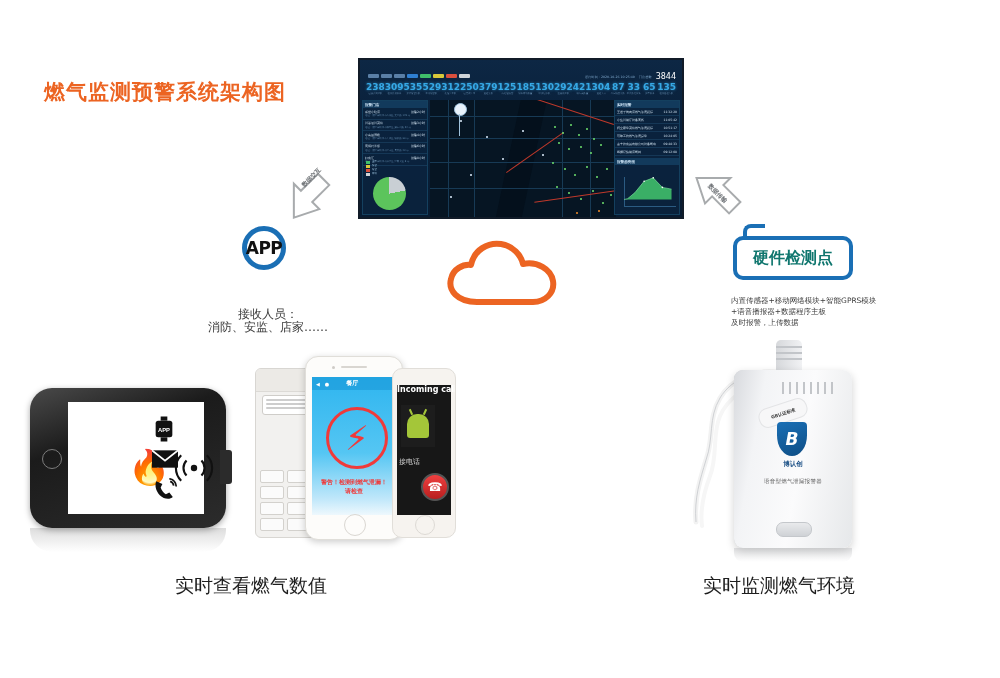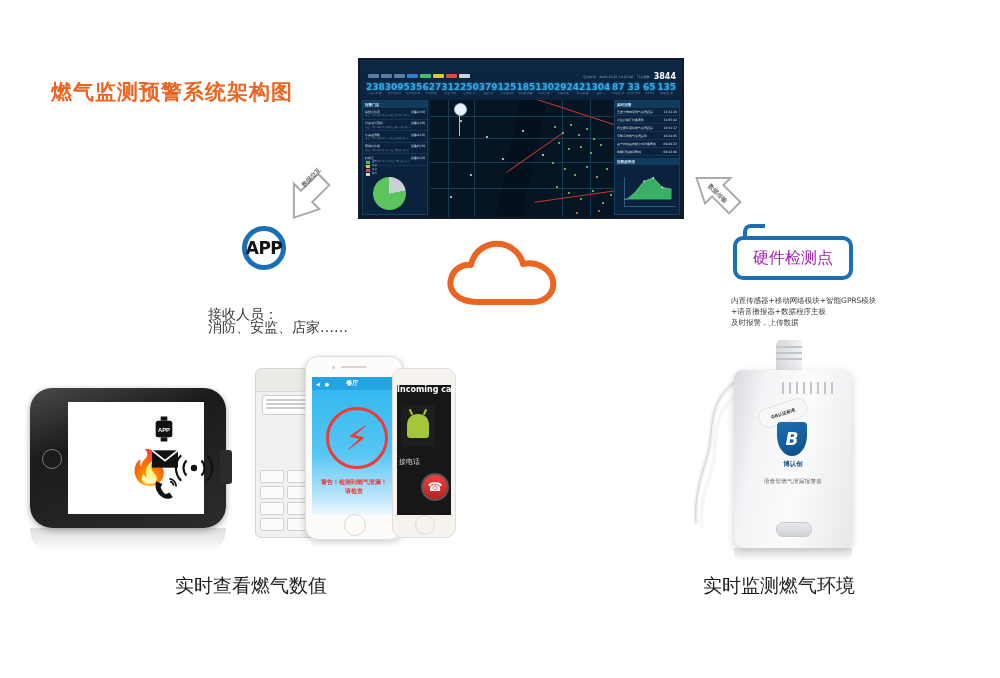--- a/index.html
+++ b/index.html
@@ -1,35 +1,35 @@
 <!DOCTYPE html>
 <html><head>
 <meta charset="utf-8">
 <style>
   html,body{margin:0;padding:0;background:#ffffff;}
   body{width:1000px;height:678px;position:relative;overflow:hidden;
        font-family:"DejaVu Sans","Liberation Sans",sans-serif;}
 
   
-  #title{position:absolute;left:51px;top:78px;font-size:21px;font-weight:bold;
+  #title{position:absolute;left:44px;top:78px;font-size:21px;font-weight:bold;
          color:#ec6422;letter-spacing:1px;white-space:nowrap;}
 
   
   #dash{position:absolute;left:358px;top:58px;width:326px;height:161px;
         background:#0b2038;border:2px solid #111b28;box-sizing:border-box;
         overflow:hidden;}
   #dash-inner{position:absolute;inset:0;background:
       linear-gradient(180deg,#0d2744 0%,#09203a 40%,#081b31 100%);}
   #dash-title{position:absolute;left:0;right:0;top:4px;text-align:center;
       font-size:7.5px;color:#ffffff;font-weight:bold;letter-spacing:1px;}
   #dash-chips{position:absolute;left:8px;top:14px;display:flex;gap:2px;}
   #dash-chips span{display:block;width:11px;height:4px;border-radius:1px;}
   #dash-topright{position:absolute;right:6px;top:12px;display:flex;align-items:center;gap:4px;}
   #dash-topright .tr-lab{font-size:3.2px;color:#7fa8cc;white-space:nowrap;}
-  #dash-topright .tr-num{font-size:8px;color:#ffffff;font-weight:bold;}
+  #dash-topright .tr-num{font-size:8px;color:#ffffff;font-weight:normal;}
   #dash-kpis{position:absolute;left:6px;right:6px;top:22px;display:flex;
       }
   .kpi{text-align:center;flex:1;}
   .kpi .v{font-size:9px;color:#36a9e6;font-weight:bold;line-height:10px;
       text-shadow:0 0 3px rgba(54,169,230,.7);}
   .kpi .l{font-size:2.6px;color:#5f86a8;line-height:4px;white-space:nowrap;
       transform:scale(.9);}
   
   #dash-map{position:absolute;left:70px;top:40px;width:186px;bottom:0;
       background:#061523;overflow:hidden;}
@@ -66,34 +66,34 @@
   #app-node{position:absolute;left:218px;top:226px;width:92px;height:70px;}
   #app-head{position:absolute;left:24px;top:0;width:44px;height:44px;border-radius:50%;
       border:5px solid #1a6fb5;background:#fff;box-sizing:border-box;
       display:flex;align-items:center;justify-content:center;}
   #app-head span{font-size:17px;font-weight:bold;color:#111;letter-spacing:-.5px;}
   #app-body{position:absolute;left:0;top:38px;width:92px;height:35px;
       border:5px solid #1a6fb5;border-bottom:none;background:#fff;box-sizing:border-box;
       border-radius:46px 46px 0 0;display:flex;align-items:center;justify-content:center;
       padding-top:6px;}
   #app-body span{font-size:17px;font-weight:bold;color:#111;}
-  #app-note{position:absolute;left:208px;top:308px;font-size:14px;color:#3b3b3b;line-height:13px;}
+  #app-note{position:absolute;left:208px;top:308px;font-size:12px;color:#3b3b3b;line-height:13px;text-align:center;}
 
   
   #cloud{position:absolute;left:443px;top:236px;width:125px;height:72px;}
   #cloud svg{position:absolute;inset:0;}
   #cloud-label{position:absolute;left:0;right:0;top:28px;text-align:center;
       font-size:17px;font-weight:bold;color:#1b1b1b;}
 
   
   #hw-node{position:absolute;left:733px;top:236px;width:120px;height:44px;}
   #hw-box{position:absolute;inset:0;border:4px solid #1a6fb5;border-radius:10px;
       background:#fff;box-sizing:border-box;display:flex;align-items:center;
       justify-content:center;}
-  #hw-box span{font-size:16px;font-weight:normal;color:#a21caf;text-align:center;}
+  #hw-box span{font-size:16px;font-weight:bold;color:#0f766e;text-align:center;}
   #hw-tail{position:absolute;left:10px;top:-12px;width:22px;height:14px;
       border:4px solid #1a6fb5;border-bottom:none;border-right:none;
       border-radius:8px 0 0 0;background:#fff;box-sizing:border-box;}
   #hw-note{position:absolute;left:731px;top:295px;font-size:7.5px;color:#3b3b3b;
       line-height:11px;white-space:pre-line;}
 
   
   #phone-black{position:absolute;left:30px;top:388px;width:196px;height:140px;
       border-radius:22px;background:linear-gradient(160deg,#4a4a4a,#1b1b1b 35%,#2c2c2c);
       box-shadow:0 2px 6px rgba(0,0,0,.35);}
@@ -239,21 +239,21 @@
         </div>
       <div class="kpi">
           <div class="v">309</div>
           <div class="l">在线监测设备</div>
         </div>
       <div class="kpi">
           <div class="v">535</div>
           <div class="l">累计报警次数</div>
         </div>
       <div class="kpi">
-          <div class="v">627</div>
+          <div class="v">529</div>
           <div class="l">本月报警数</div>
         </div>
       <div class="kpi">
           <div class="v">312</div>
           <div class="l">处理工单数</div>
         </div>
       <div class="kpi">
           <div class="v">250</div>
           <div class="l">已完成工单</div>
         </div>

